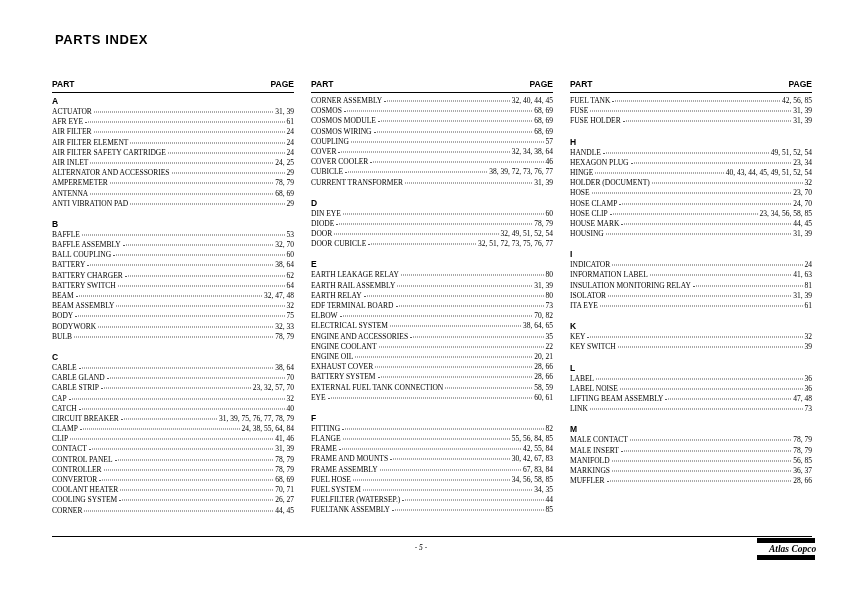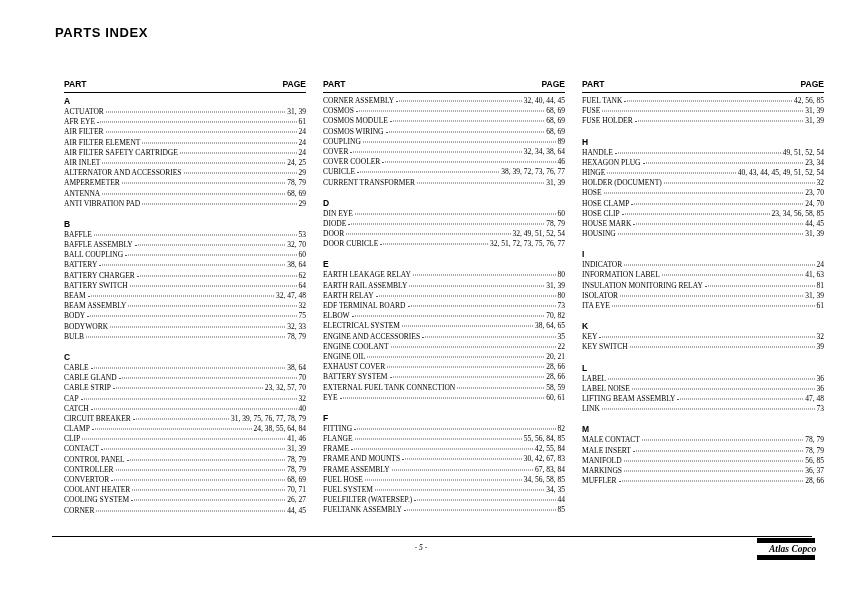--- a/index.html
+++ b/index.html
@@ -6,27 +6,27 @@
   .page{
     position:relative;
     width:842px;height:595px;
     background:#ffffff;
     font-family:"Liberation Serif", serif;
     color:#000;
     overflow:hidden;
     margin:0 auto;
   }
   .title{
-    position:absolute;left:55px;top:25px;
+    position:absolute;left:55px;top:32px;
     font-family:"Liberation Sans", sans-serif;
     font-weight:bold;font-size:13px;letter-spacing:0.6px;
     margin:0;
   }
   .index{
-    position:absolute;left:64px;top:79px;
+    position:absolute;left:52px;top:79px;
     display:flex;gap:17px;
   }
   .col{width:242px;}
   .col-head{
     display:flex;justify-content:space-between;align-items:flex-end;
     font-family:"Liberation Sans", sans-serif;
     font-weight:bold;font-size:8.5px;
     border-bottom:1.5px solid #000;
     padding-bottom:3px;margin-bottom:3px;
   }
@@ -299,21 +299,21 @@
               <span class="epage">68, 69</span>
             </div>
             <div class="entry">
               <span class="ename">COSMOS WIRING</span>
               <span class="leader"></span>
               <span class="epage">68, 69</span>
             </div>
             <div class="entry">
               <span class="ename">COUPLING</span>
               <span class="leader"></span>
-              <span class="epage">89</span>
+              <span class="epage">57</span>
             </div>
             <div class="entry">
               <span class="ename">COVER</span>
               <span class="leader"></span>
               <span class="epage">32, 34, 38, 64</span>
             </div>
             <div class="entry">
               <span class="ename">COVER COOLER</span>
               <span class="leader"></span>
               <span class="epage">46</span>

